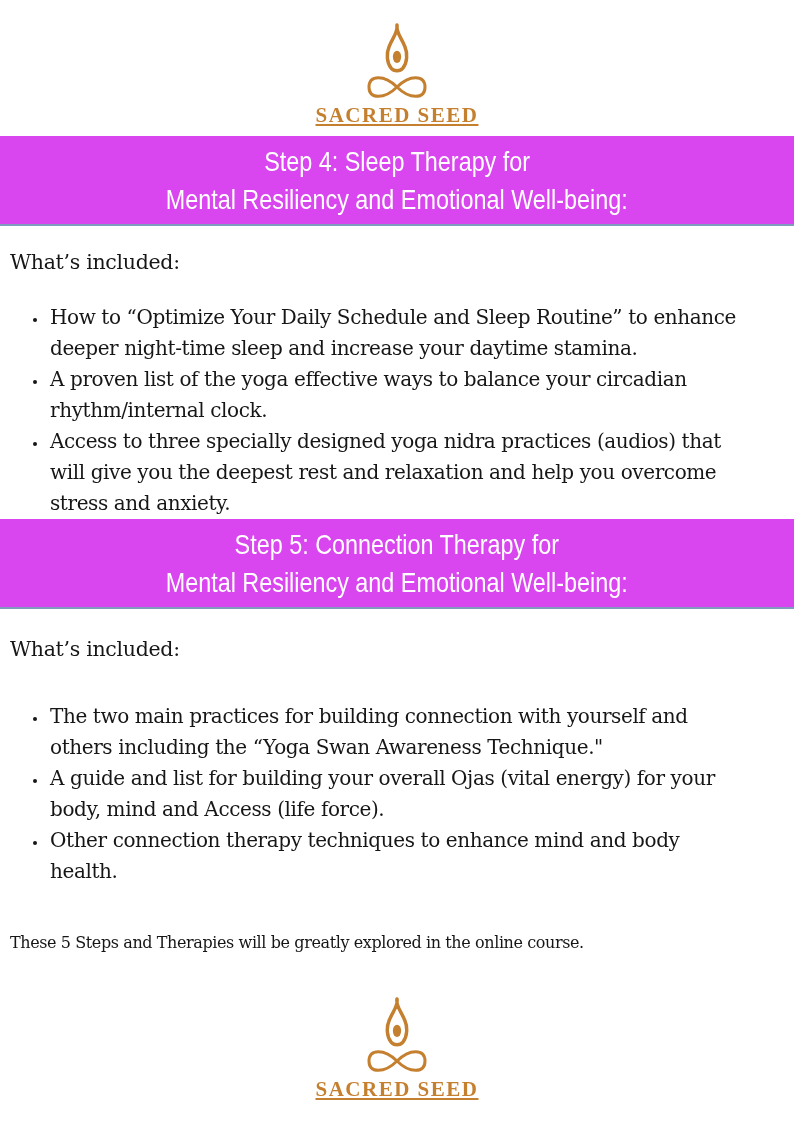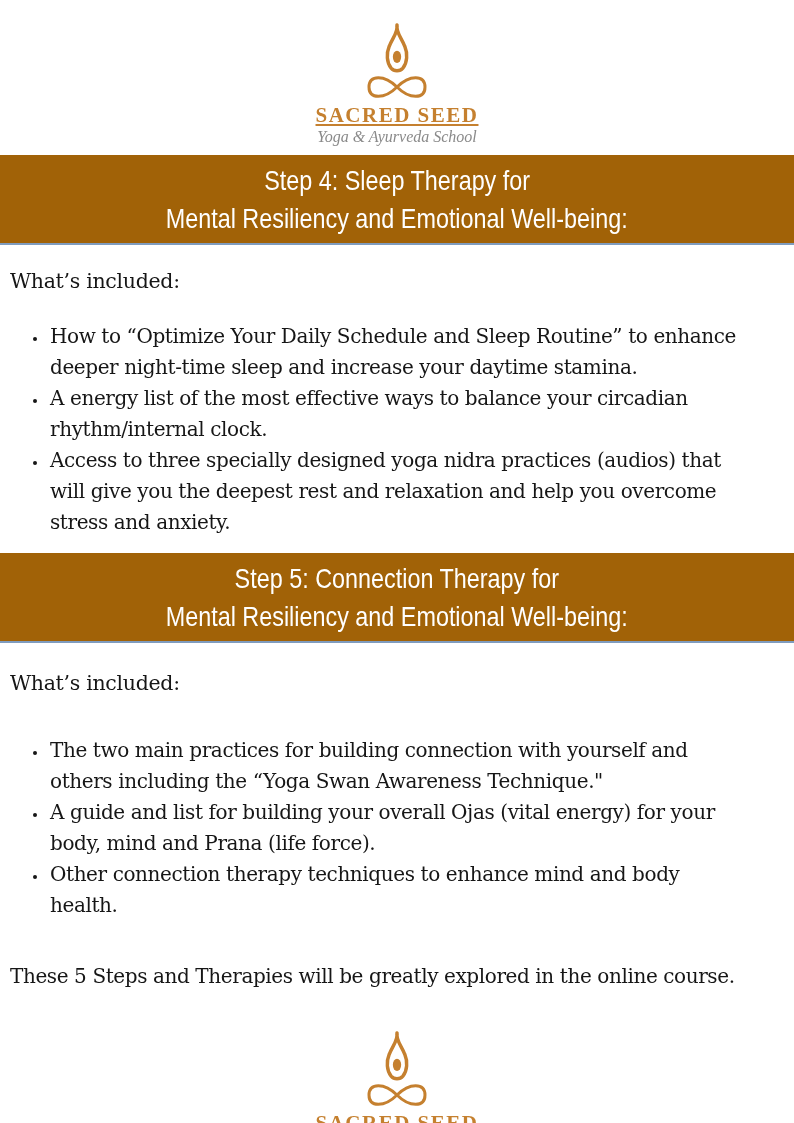--- a/index.html
+++ b/index.html
@@ -33,31 +33,31 @@
   .logo-tagline {
     font-family: "Liberation Serif", serif;
     font-style: italic;
     font-size: 16px;
     color: #8a8a8a;
     line-height: 19px;
   }
 
   
   .banner {
-    background: #a16207;
+    background: #d946ef;
     border-bottom: 2px solid #7f9cbe;
     height: 90px;
     display: flex;
     flex-direction: column;
     align-items: center;
     justify-content: center;
     text-align: center;
   }
   .banner-1 { margin-top: 9px; }
-  .banner-2 { margin-top: 15px; }
+  .banner-2 { }
   .banner-line {
     display: inline-block;
     font-family: "Liberation Sans", sans-serif;
     font-size: 28.5px;
     line-height: 38px;
     color: #ffffff;
     transform: scaleX(0.82);
     transform-origin: center;
     white-space: nowrap;
   }
@@ -80,70 +80,69 @@
     list-style: disc outside;
   }
   ul.bullets-2 { margin-top: 37px; }
   ul.bullets li { padding-left: 2px; margin: 0; }
   ul.bullets li::marker { font-size: 14px; }
   ul.bullets li span { white-space: pre-line; margin-top: 10px; }
 
   .closing-line {
     margin-top: 40px;
     padding: 0 10px;
-    font-size: 20px;
+    font-size: 16px;
     letter-spacing: -0.4px;
     line-height: 31px;
   }
 </style>
 </head>
 <body>
 
 <div class="logo logo-top">
   <svg class="drop-svg" viewBox="0 0 100 110" aria-hidden="true">
     <path d="M50,6 C53,20 41,32 34,50 C28,64 29,83 38,94 C44,101 56,101 62,94 C71,83 72,64 66,50 C59,32 47,20 50,6 Z" fill="none" stroke="#c5802f" stroke-width="7" stroke-linejoin="round"></path>
     <ellipse cx="50" cy="71" rx="8.5" ry="12.5" fill="#c5802f"></ellipse>
   </svg>
   <svg class="inf-svg" viewBox="0 0 80 30" aria-hidden="true">
     <path d="M10,15 Q10,5 20,5 Q30,5 40,15 Q50,25 60,25 Q70,25 70,15 Q70,5 60,5 Q50,5 40,15 Q30,25 20,25 Q10,25 10,15 Z" fill="none" stroke="#c5802f" stroke-width="3.2"></path>
   </svg>
   <div class="logo-name">SACRED SEED</div>
-  <div class="logo-tagline">Yoga &amp; Ayurveda School</div>
 </div>
 
 <div class="banner banner-1">
   <span class="banner-line">Step 4: Sleep Therapy for</span>
   <span class="banner-line">Mental Resiliency and Emotional Well-being:</span>
 </div>
 
 <div class="content">
   <div class="included-label">What’s included:</div>
   <ul class="bullets">
     <li><span>How to “Optimize Your Daily Schedule and Sleep Routine” to enhance
 deeper night-time sleep and increase your daytime stamina.</span></li>
-    <li><span>A energy list of the most effective ways to balance your circadian
+    <li><span>A proven list of the yoga effective ways to balance your circadian
 rhythm/internal clock.</span></li>
     <li><span>Access to three specially designed yoga nidra practices (audios) that
 will give you the deepest rest and relaxation and help you overcome
 stress and anxiety.</span></li>
   </ul>
 </div>
 
 <div class="banner banner-2">
   <span class="banner-line">Step 5: Connection Therapy for</span>
   <span class="banner-line">Mental Resiliency and Emotional Well-being:</span>
 </div>
 
 <div class="content">
   <div class="included-label included-2">What’s included:</div>
   <ul class="bullets bullets-2">
     <li><span>The two main practices for building connection with yourself and
 others including the “Yoga Swan Awareness Technique."</span></li>
     <li><span>A guide and list for building your overall Ojas (vital energy) for your
-body, mind and Prana (life force).</span></li>
+body, mind and Access (life force).</span></li>
     <li><span>Other connection therapy techniques to enhance mind and body
 health.</span></li>
   </ul>
 </div>
 
 <div class="closing-line">These 5 Steps and Therapies will be greatly explored in the online course.</div>
 
 <div class="logo logo-bottom">
   <svg class="drop-svg" viewBox="0 0 100 110" aria-hidden="true">
     <path d="M50,6 C53,20 41,32 34,50 C28,64 29,83 38,94 C44,101 56,101 62,94 C71,83 72,64 66,50 C59,32 47,20 50,6 Z" fill="none" stroke="#c5802f" stroke-width="7" stroke-linejoin="round"></path>

